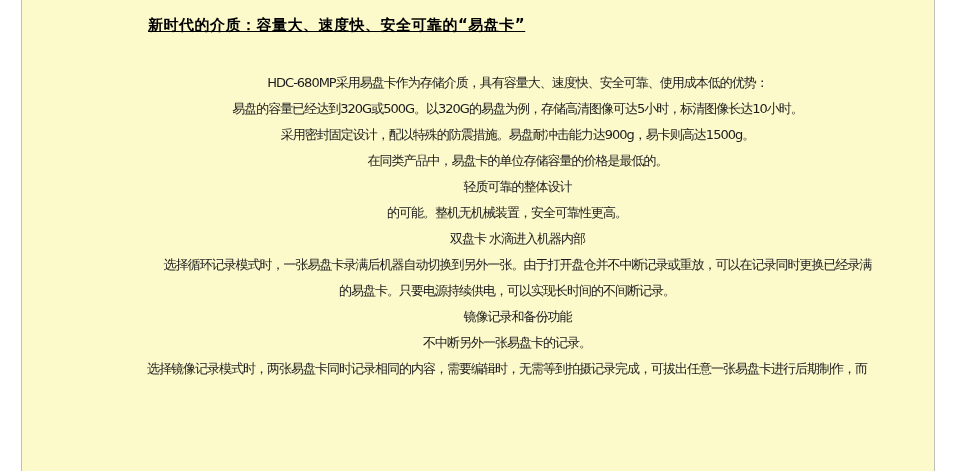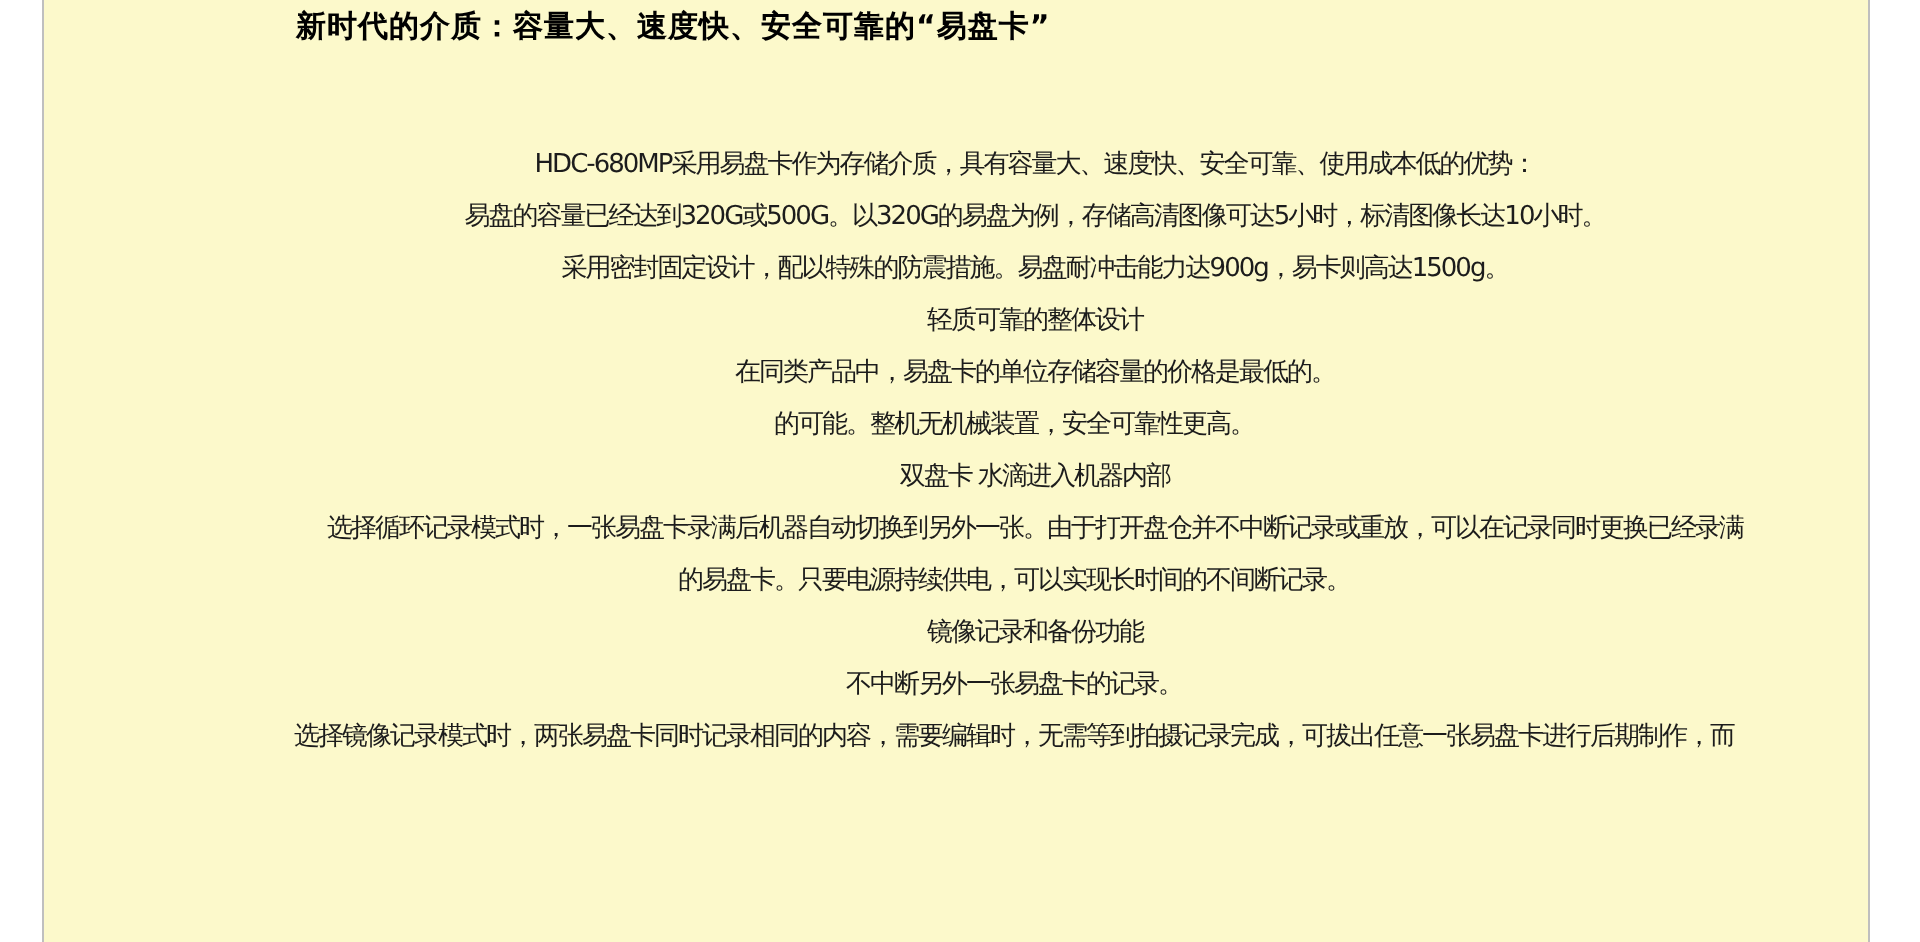--- a/index.html
+++ b/index.html
@@ -15,26 +15,27 @@
   .panel{
     position:absolute;
     left:21px;top:0;
     width:914px;height:471px;
     background:var(--panel);
     border-left:1px solid var(--border);
     border-right:1px solid var(--border);
   }
   .doc-title{
     position:absolute;
-    left:126px;top:4px;
+    left:126px;top:16px;
     font-size:15px;
     font-weight:bold;
     color:var(--title);
     letter-spacing:0.5px;
     white-space:nowrap;
+    text-decoration:underline;
   }
   .body-text{
     position:absolute;
     left:105px;top:70px;
     width:760px;
     color:var(--text);
   }
   .line{
     height:26px;
     line-height:26px;
@@ -50,22 +51,22 @@
 </style>
 </head>
 <body>
 
 <div class="panel">
   <h1 class="doc-title">新时代的介质：容量大、速度快、安全可靠的“易盘卡”</h1>
   <div class="body-text">
       <div class="line indent">HDC-680MP采用易盘卡作为存储介质，具有容量大、速度快、安全可靠、使用成本低的优势：</div>
       <div class="line indent">易盘的容量已经达到320G或500G。以320G的易盘为例，存储高清图像可达5小时，标清图像长达10小时。</div>
       <div class="line indent">采用密封固定设计，配以特殊的防震措施。易盘耐冲击能力达900g，易卡则高达1500g。</div>
+      <div class="line indent">在同类产品中，易盘卡的单位存储容量的价格是最低的。</div>
       <div class="line indent">轻质可靠的整体设计</div>
-      <div class="line indent">在同类产品中，易盘卡的单位存储容量的价格是最低的。</div>
       <div class="line">的可能。整机无机械装置，安全可靠性更高。</div>
       <div class="line indent">双盘卡 水滴进入机器内部</div>
       <div class="line indent">选择循环记录模式时，一张易盘卡录满后机器自动切换到另外一张。由于打开盘仓并不中断记录或重放，可以在记录同时更换已经录满</div>
       <div class="line">的易盘卡。只要电源持续供电，可以实现长时间的不间断记录。</div>
       <div class="line indent">镜像记录和备份功能</div>
       <div class="line">不中断另外一张易盘卡的记录。</div>
       <div class="line">选择镜像记录模式时，两张易盘卡同时记录相同的内容，需要编辑时，无需等到拍摄记录完成，可拔出任意一张易盘卡进行后期制作，而</div>
     </div>
 </div>
 

